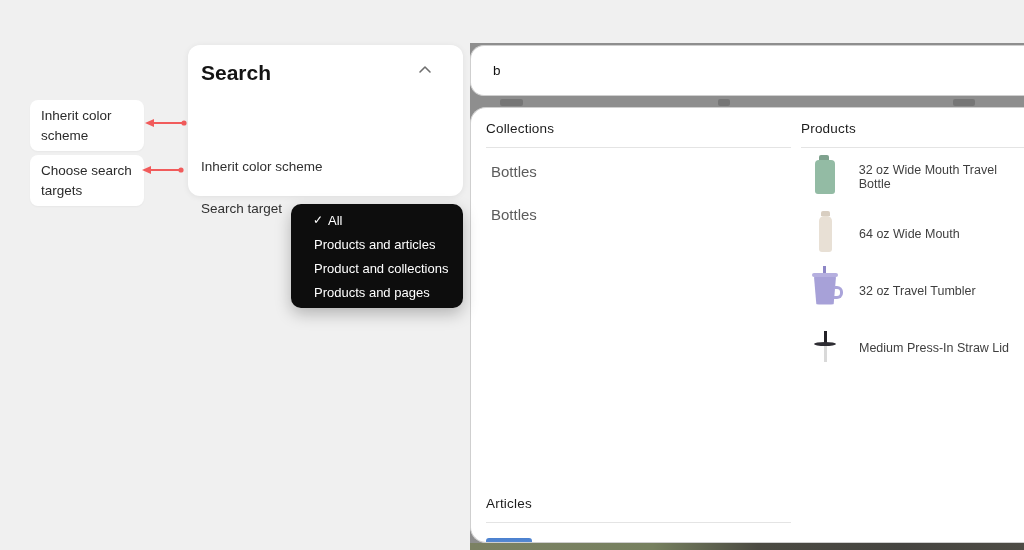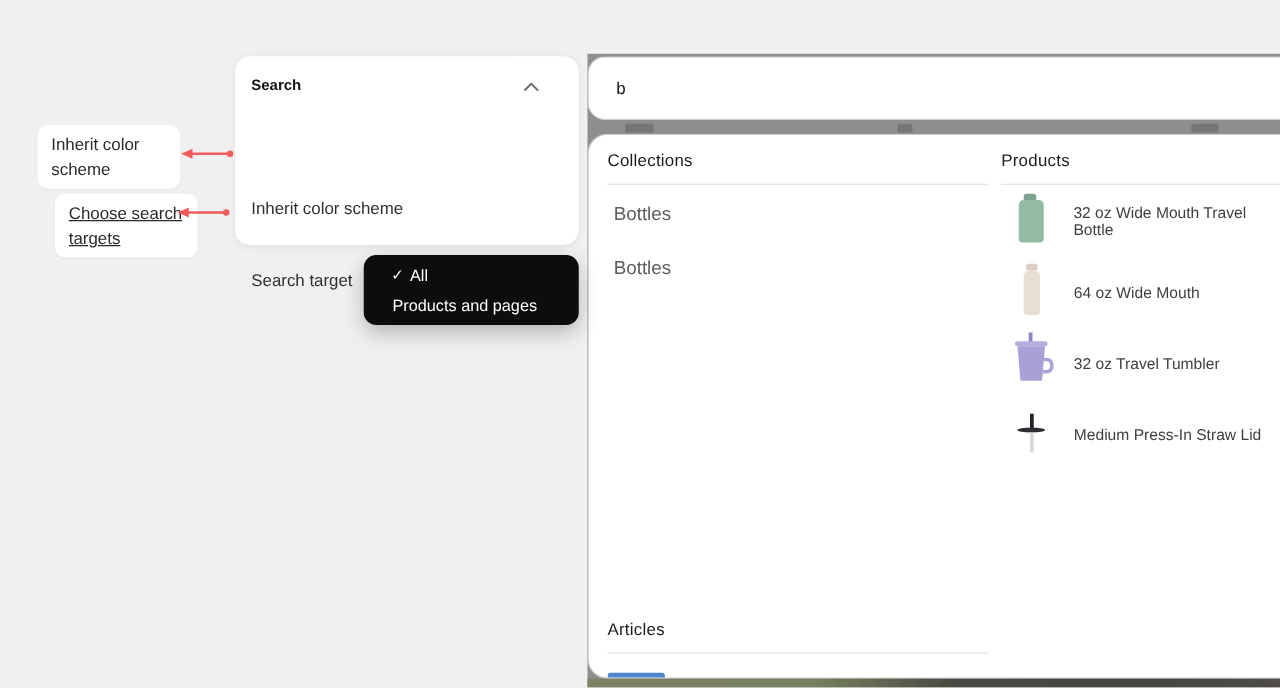--- a/index.html
+++ b/index.html
@@ -12,35 +12,35 @@
   }
   .abs { position:absolute; }
 
   
   .callout {
     background:#fff; border-radius:8px; padding:6px 11px;
     font-size:13.5px; line-height:1.45; color:#2b2b2b;
     width:114px; box-shadow:0 1px 2px rgba(0,0,0,.04);
   }
   .callout-1 { left:30px; top:100px; }
-  .callout-2 { left:44px; top:155px;text-decoration:underline; }
+  .callout-2 { left:30px; top:155px; }
   .arrow-1 { left:145px; top:117px; }
   .arrow-2 { left:142px; top:164px; }
 
   
   .settings-panel {
     left:188px; top:45px; width:275px; height:151px;
     background:#fff; border-radius:12px;
     box-shadow:0 1px 6px rgba(0,0,0,.07);
   }
-  .settings-title { left:13px; top:16px; font-size:12px; font-weight:bold; color:#141414; }
+  .settings-title { left:13px; top:16px; font-size:21px; font-weight:bold; color:#141414; }
   .collapse-icon { left:230px; top:20px; }
   .setting-label { font-size:13.5px; color:#303030; }
   .label-inherit { left:13px; top:114px; }
-  .label-target  { left:13px; top:172px; }
+  .label-target  { left:13px; top:156px; }
 
   .toggle {
     left:413px; top:110px; width:34px; height:21px;
     background:#2b2b2b; border-radius:11px; cursor:pointer;
   }
   .toggle-knob {
     position:absolute; right:3px; top:3px; width:15px; height:15px;
     background:#fff; border-radius:5px;
   }
   .select-box {
@@ -188,20 +188,26 @@
     </span>
   </div>
 </div>
 
 <div class="abs dropdown">
   <div class="menu-item checked">
     <span class="check">✓</span>
     <span>All</span>
   </div>
   <div class="menu-item">
+    <span>Products and articles</span>
+  </div>
+  <div class="menu-item">
+    <span>Product and collections</span>
+  </div>
+  <div class="menu-item">
     <span>Products and pages</span>
   </div>
 </div>
 
 <div class="abs preview-pane">
 
   <div class="dim-block" style="left:30px;width:23px;"></div>
   <div class="dim-block" style="left:248px;width:12px;"></div>
   <div class="dim-block" style="left:483px;width:22px;"></div>
 

